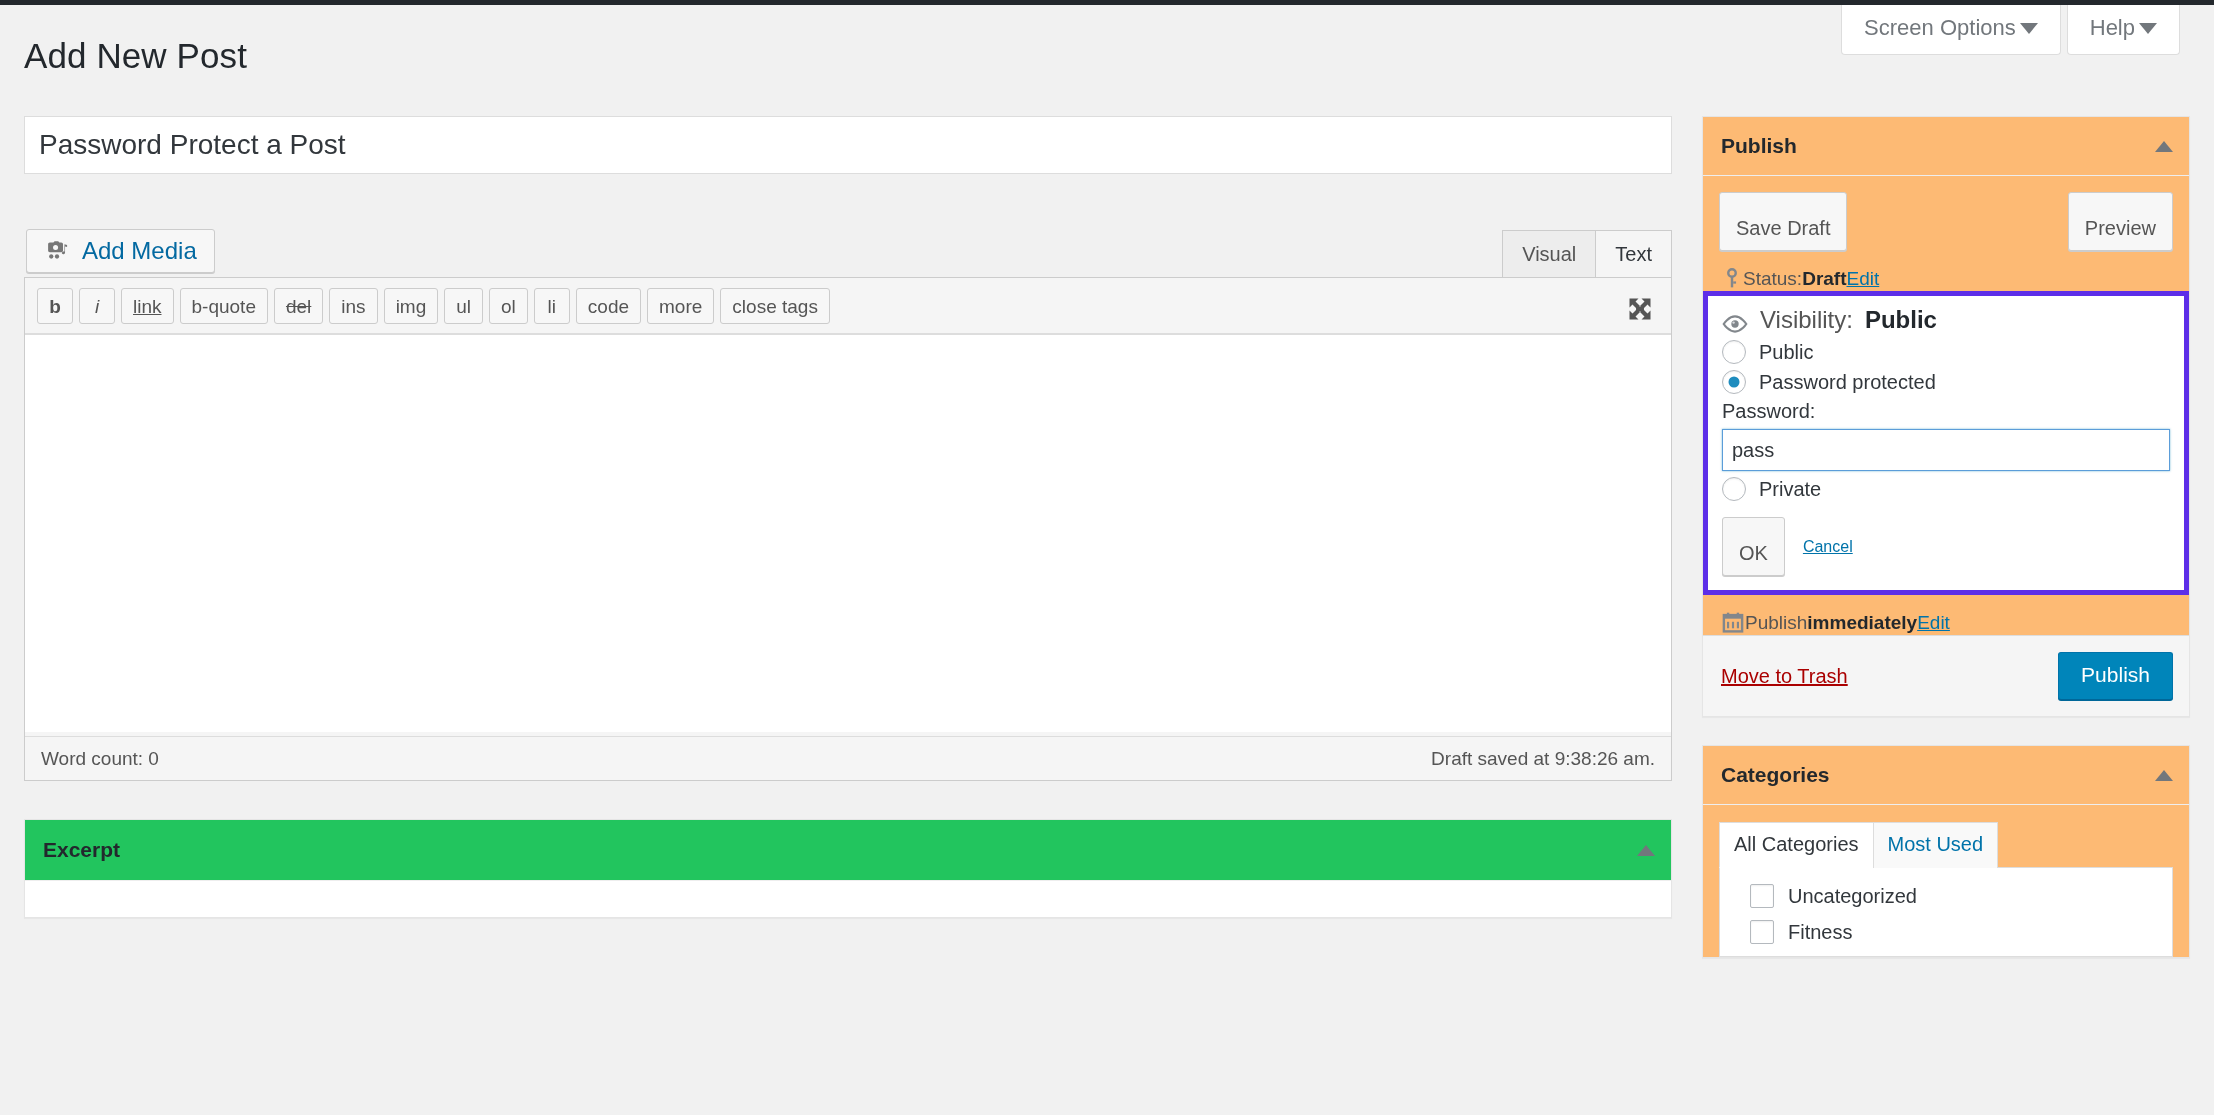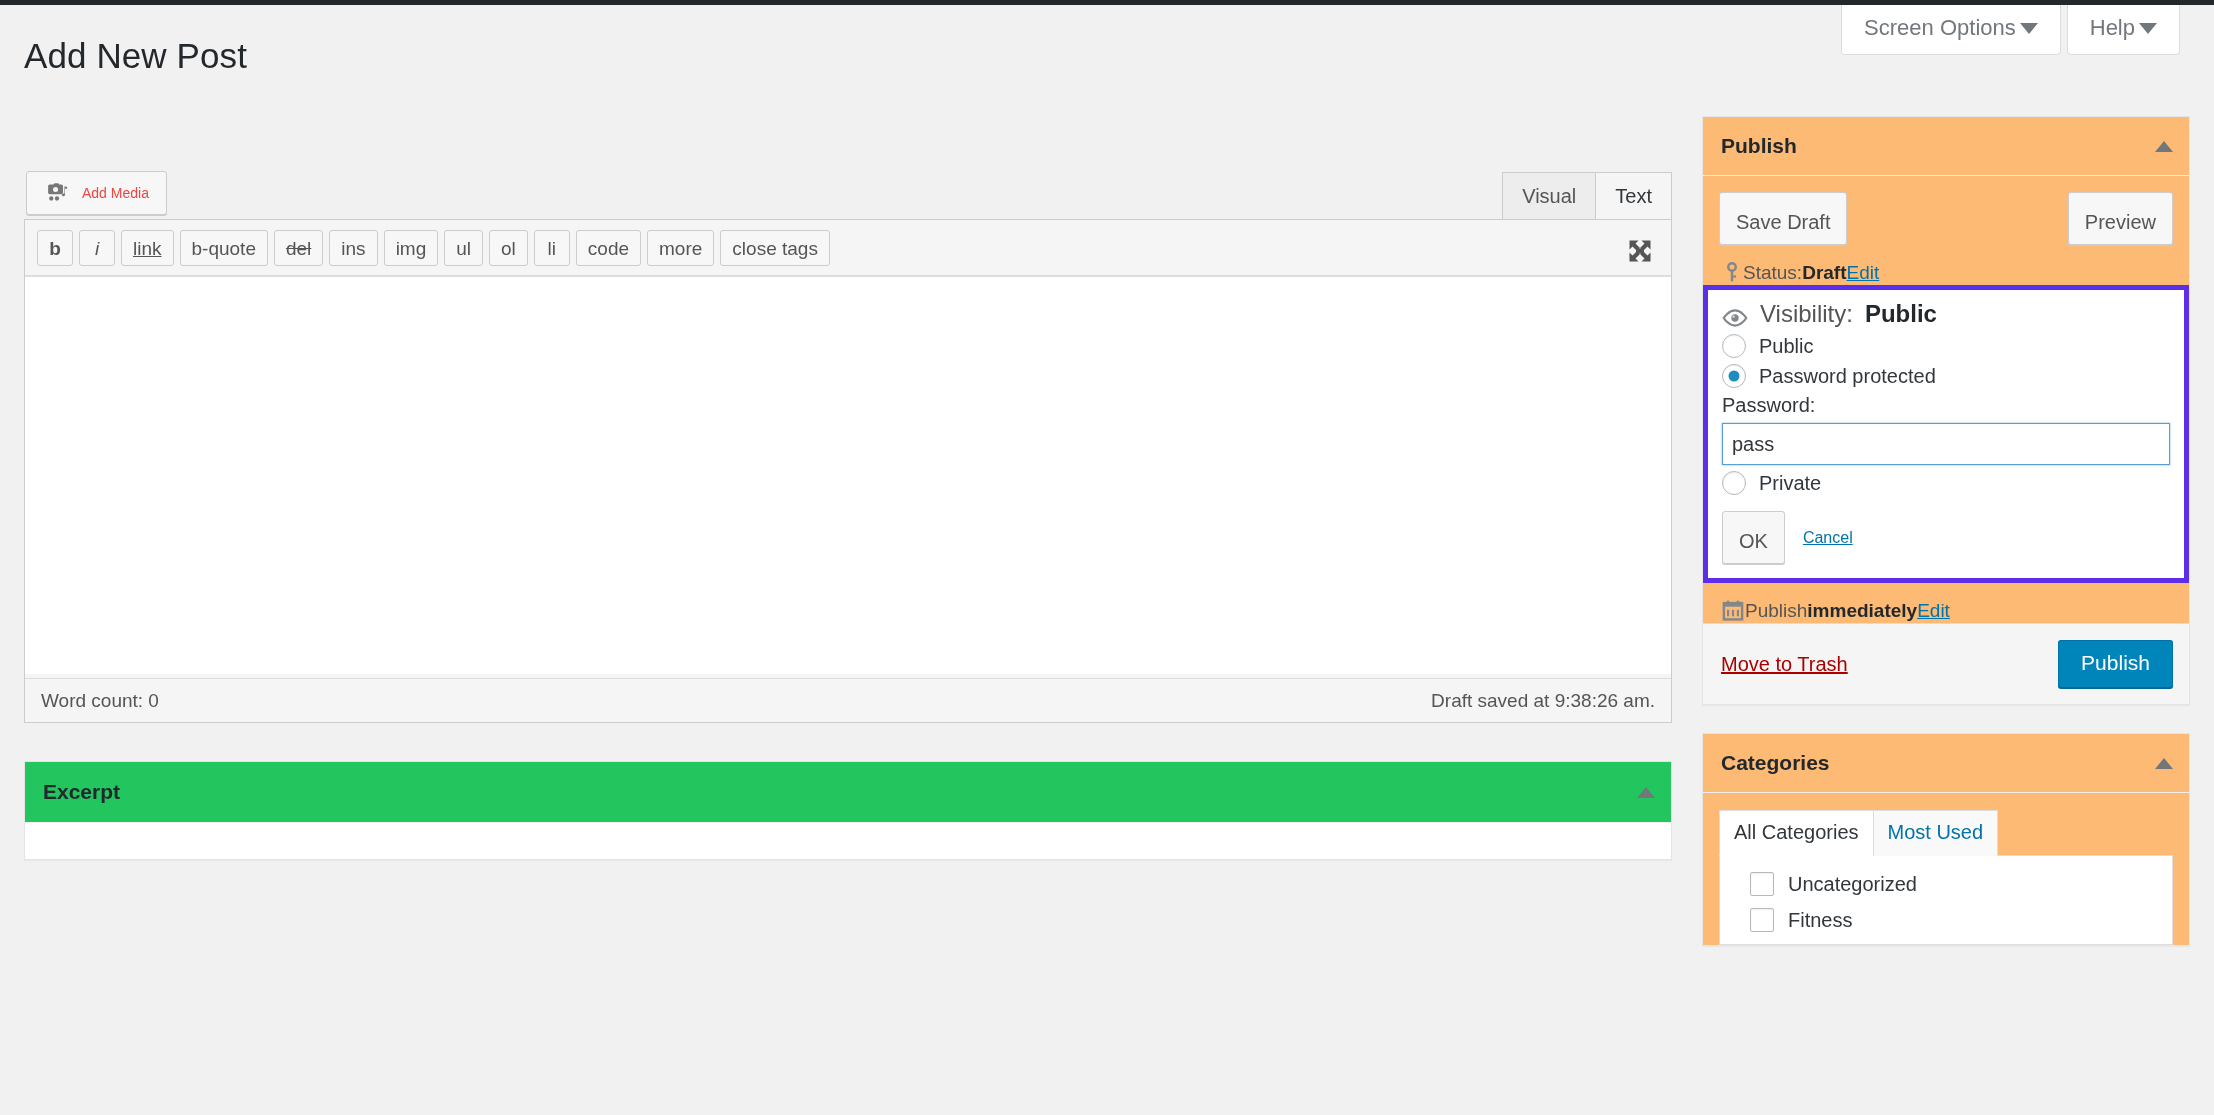--- a/index.html
+++ b/index.html
@@ -93,22 +93,22 @@
     position: absolute;
     left: 2px; top: 0;
     height: 44px;
     background: #f7f7f7;
     border: 1px solid #ccc;
     border-radius: 3px;
     display: flex;
     align-items: center;
     gap: 12px;
     padding: 0 17px;
-    font-size: 14px;
-    color: #ef4444;
+    font-size: 24px;
+    color: #0369a1;
     cursor: pointer;
     box-shadow: 0 1px 0 #ccc;
   }
   .media-icon { width: 26px; height: 24px; display:block; }
 
   .editor-tabs {
     position: absolute;
     right: 0; top: 1px;
     display: flex;
   }
@@ -248,21 +248,21 @@
     padding: 16px 16px 0 16px;
     display: flex;
     justify-content: space-between;
   }
   .btn-secondary {
     background: #f7f7f7;
     border: 1px solid #ccc;
     border-radius: 3px;
     color: #555;
     font-size: 20px;
-    padding: 18px 16px 10px 16px;
+    padding: 24px 16px 10px 16px;
     cursor: pointer;
     box-shadow: 0 1px 0 #ccc;
     font-family: "Liberation Sans", sans-serif;
   }
 
   .misc-row {
     display: flex;
     align-items: center;
     padding: 16px 16px 0 18px;
     font-size: 19px;
@@ -424,20 +424,21 @@
   <div class="screen-meta-btn">
     <span>Help</span>
     <span class="caret-down"></span>
   </div>
 </div>
 
 <h1 class="page-title">Add New Post</h1>
 
 <div class="post-body">
 
+  <input class="title-input" type="text" value="Password Protect a Post" style="">
 
   <div class="media-row">
     <div class="add-media-btn">
       <svg class="media-icon" viewBox="0 0 20 20">
         <path fill="#777" d="M4 3h3l1-1.2h3L12 3h1.6c.8 0 1.4.6 1.4 1.4v5.2c0 .8-.6 1.4-1.4 1.4H4c-.8 0-1.4-.6-1.4-1.4V4.4C2.6 3.6 3.2 3 4 3z"></path>
         <circle cx="8.8" cy="7" r="2.1" fill="#f7f7f7"></circle>
         <path fill="#777" d="M16.2 4.4v6.1c-.45-.2-1-.2-1.45.05-.65.35-.9 1.05-.55 1.6.35.52 1.15.65 1.8.3.45-.25.7-.65.7-1.05V6.2l1.7.55V4.95z"></path>
         <circle cx="5.2" cy="14.6" r="1.8" fill="#777"></circle>
         <circle cx="10" cy="14.6" r="1.8" fill="#777"></circle>
       </svg>

